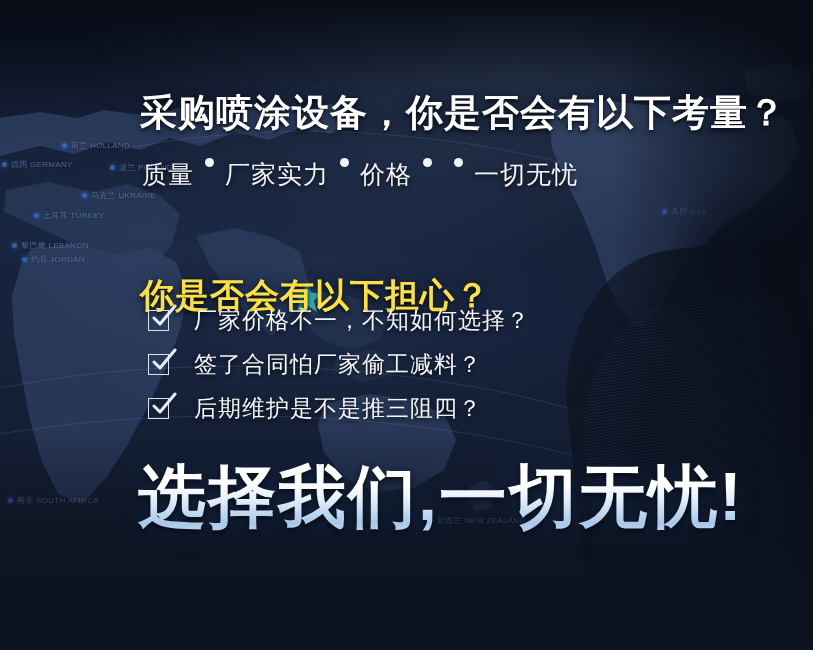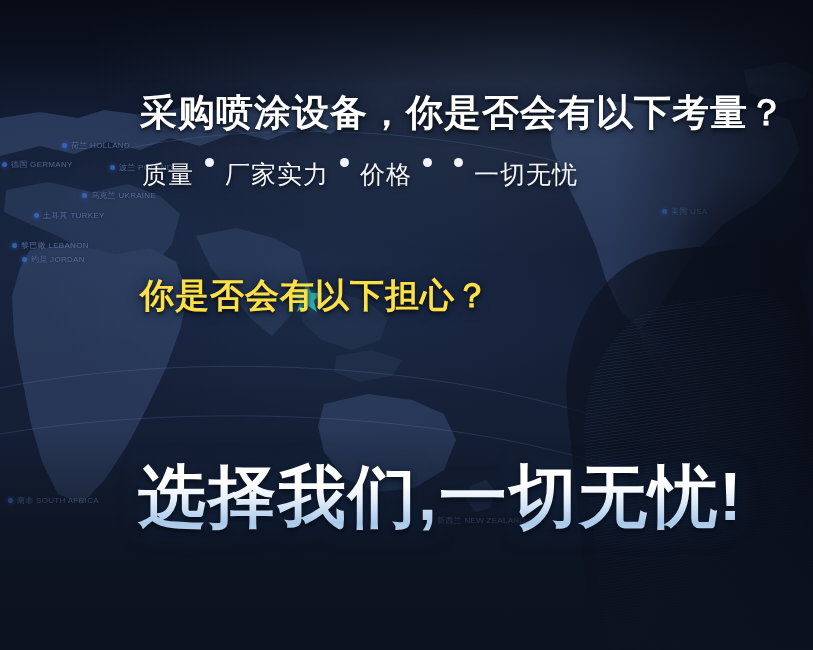--- a/index.html
+++ b/index.html
@@ -397,17 +397,43 @@
         <span>厂家实力</span>
         <span class="sep"></span>
         <span>价格</span>
         <span class="sep"></span>
         <span class="sep"></span>
         <span>一切无忧</span>
       </div>
 
     <div class="headline2">你是否会有以下担心？</div>
 
+    <div class="checklist" id="checklist">
+        <div class="check-row">
+          <div class="check-box">
+            <svg class="tick" viewBox="0 0 26 26" aria-hidden="true">
+              <path d="M3 14 L9 20 L24 2" fill="none" stroke="#e6eef8" stroke-width="3" stroke-linecap="round" stroke-linejoin="round"></path>
+            </svg>
+          </div>
+          <div class="check-text">厂家价格不一，不知如何选择？</div>
+        </div>
+        <div class="check-row">
+          <div class="check-box">
+            <svg class="tick" viewBox="0 0 26 26" aria-hidden="true">
+              <path d="M3 14 L9 20 L24 2" fill="none" stroke="#e6eef8" stroke-width="3" stroke-linecap="round" stroke-linejoin="round"></path>
+            </svg>
+          </div>
+          <div class="check-text">签了合同怕厂家偷工减料？</div>
+        </div>
+        <div class="check-row">
+          <div class="check-box">
+            <svg class="tick" viewBox="0 0 26 26" aria-hidden="true">
+              <path d="M3 14 L9 20 L24 2" fill="none" stroke="#e6eef8" stroke-width="3" stroke-linecap="round" stroke-linejoin="round"></path>
+            </svg>
+          </div>
+          <div class="check-text">后期维护是不是推三阻四？</div>
+        </div>
+      </div>
 
     <div class="slogan">选择我们,一切无忧!</div>
 
   </div>
 </div>
 
 </body></html>

